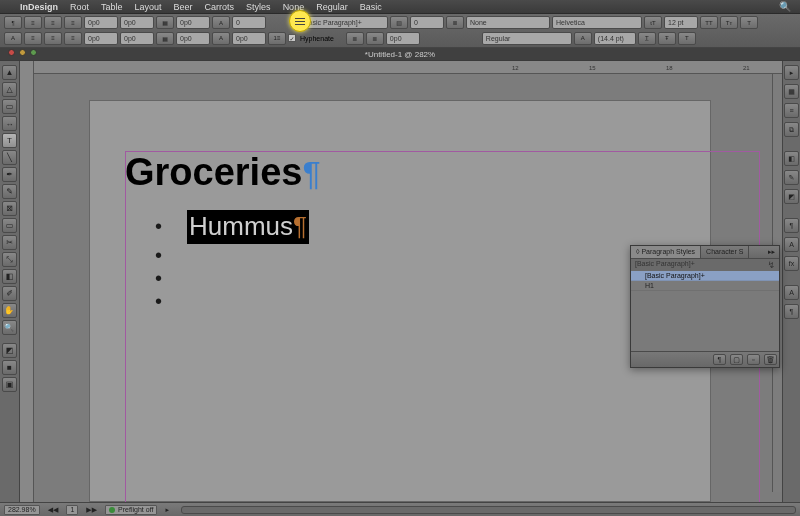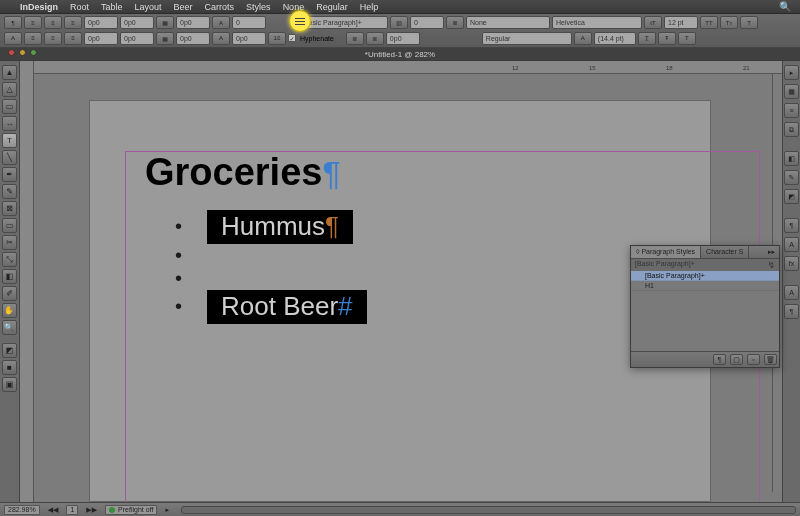--- a/index.html
+++ b/index.html
@@ -93,34 +93,34 @@
   .rulers-h .lab { position:absolute; bottom:2px; font-size:6px; color:#333; }
 
   .page {
     position:absolute; left:70px; top:40px; width:620px; height:400px;
     background:#9a9a9a; outline:1px solid #666;
   }
   .margin-box {
     position:absolute; left:35px; top:50px; right:-50px; bottom:-50px;
     border:1px solid #a15aa1;
   }
-  .text-frame { position:absolute; left:35px; top:50px; right:0;margin-left:20px; }
+  .text-frame { position:absolute; left:35px; top:50px; right:0; }
 
   .heading {
     font-family: Helvetica, Arial, sans-serif; font-weight:700;
     font-size:38px; color:#000; display:inline-block;
   }
   .pilcrow-h { color:#3a7fce; font-size:34px; font-weight:400; }
 
   .list { margin-top:16px; padding-left:30px; }
   .bullet-row { display:flex; align-items:center; gap:22px; margin-bottom:0px; }
   .bullet { font-size:20px; color:#1a1a1a; width:10px; }
   .sel-text {
     background:#000; color:#cfcfcf; font-family: Helvetica, Arial, sans-serif;
-    font-weight:400; font-size:26px; padding:0 14px; display:inline-block; line-height:1.3;
+    font-weight:400; font-size:26px; padding:0 2px; display:inline-block; line-height:1.3;
   }
   .pilcrow-sel { color:#b76f2f; }
   .hash-sel { color:#3a7fce; }
 
   
   .panel {
     position:absolute; right:20px; top:184px; width:150px;
     background:#6a6a6a; border:1px solid #3a3a3a; box-shadow:0 2px 8px rgba(0,0,0,.4);
     font-size:8px; color:#222;
   }
@@ -157,21 +157,21 @@
   <span class="apple"></span>
   <span class="app-name">InDesign</span>
   <span>Root</span>
   <span>Table</span>
   <span>Layout</span>
   <span>Beer</span>
   <span>Carrots</span>
   <span>Styles</span>
   <span>None</span>
   <span>Regular</span>
-  <span>Help</span>
+  <span>Basic</span>
   <span class="spacer"></span>
   <span class="search-icon">🔍</span>
 </div>
 
 <div class="control-strip" style="position:relative">
   <div class="hl-circle" style="left:289px; top:-4px;">
       <span class="l3"></span>
     </div>
   <div class="ctr-row">
     <div class="ctr-btn">¶</div>
@@ -282,21 +282,20 @@
             <span class="sel-text"><span>Hummus</span><span class="pilcrow-sel">¶</span></span>
           </div>
           <div class="bullet-row">
             <span class="bullet">•</span>
           </div>
           <div class="bullet-row">
             <span class="bullet">•</span>
           </div>
           <div class="bullet-row">
             <span class="bullet">•</span>
-            <span class="sel-text"><span>Root Beer</span><span class="hash-sel">#</span></span>
           </div>
         </div>
       </div>
     </div>
   </div>
 
   <div class="right-tools">
     <div class="rt-btn">▸</div>
     <div class="rt-btn">▦</div>
     <div class="rt-btn">≡</div>

